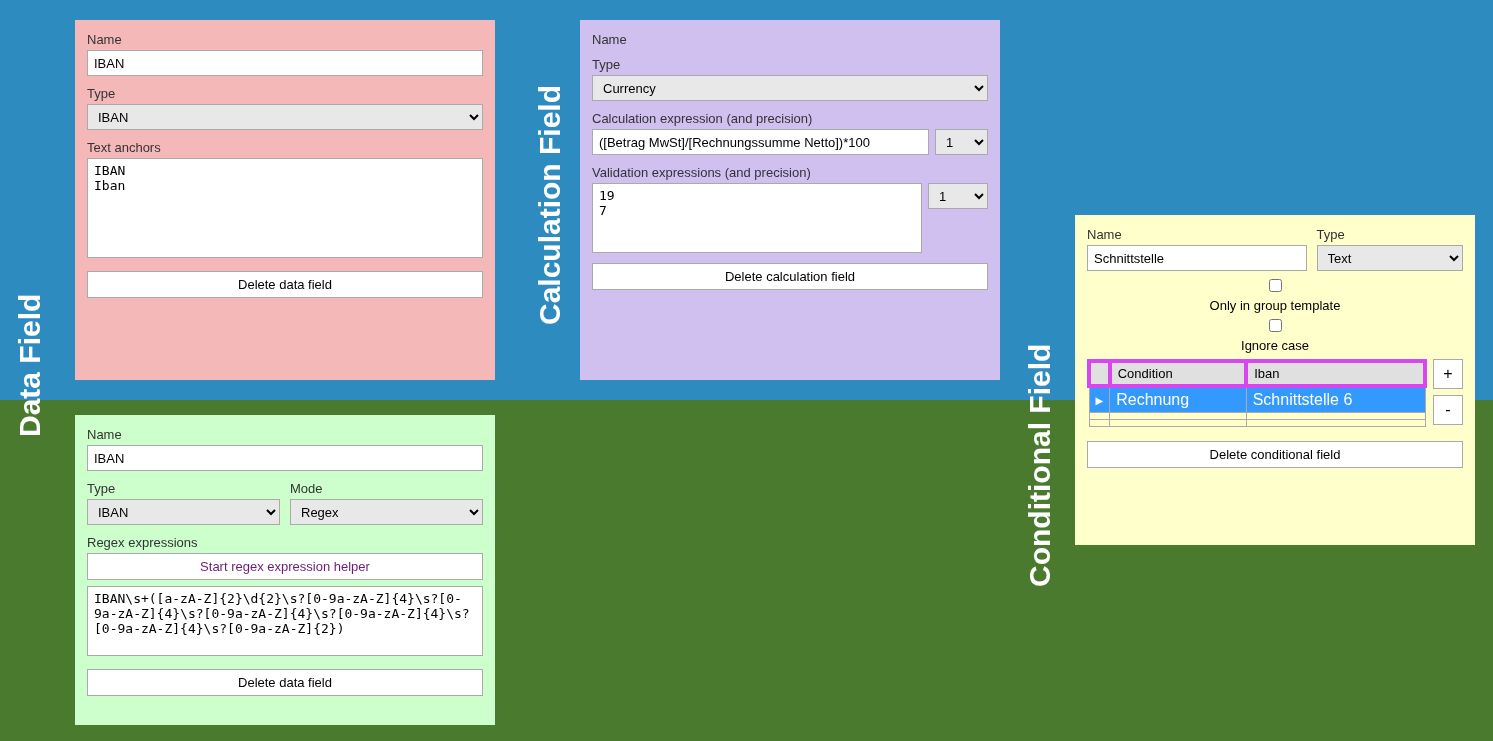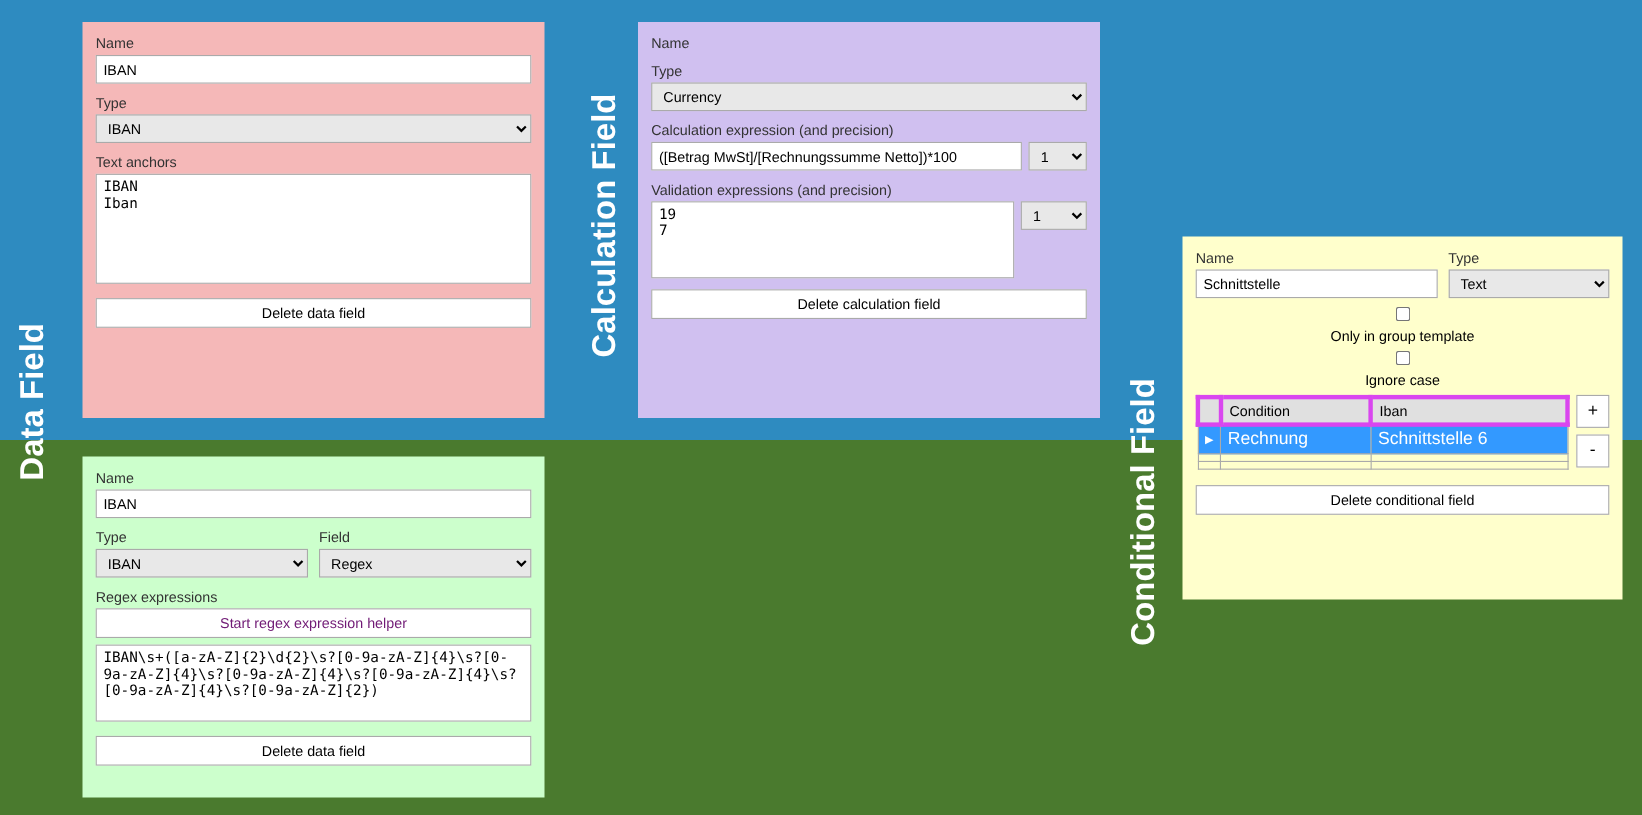--- a/index.html
+++ b/index.html
@@ -310,21 +310,21 @@
   <div class="row-two">
     <div class="col">
       <div class="field-label">Type</div>
       <select>
         <option>IBAN</option>
         <option>Text</option>
         <option>Number</option>
       </select>
     </div>
     <div class="col">
-      <div class="field-label">Field</div>
+      <div class="field-label">Mode</div>
       <select>
         <option>Regex</option>
         <option>Simple</option>
         <option>Advanced</option>
       </select>
     </div>
   </div>
   <div class="field-group" style="margin-top:10px;">
     <div class="field-label">Regex expressions</div>
     <button class="delete-btn" style="margin-bottom:6px; color:#701a75;">Start regex expression helper</button>

